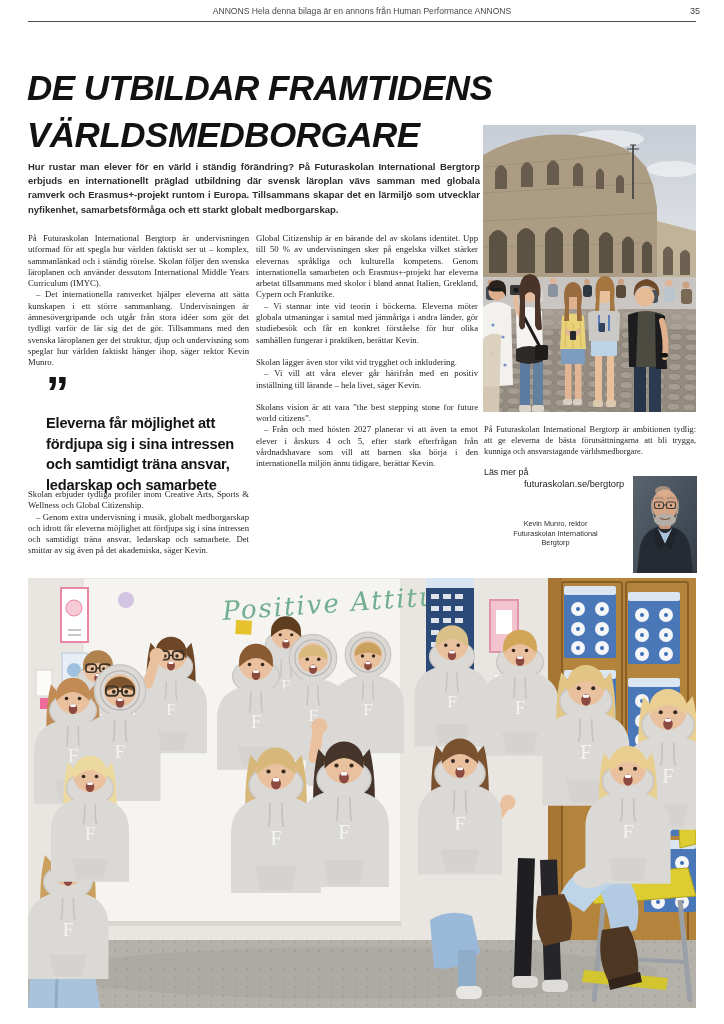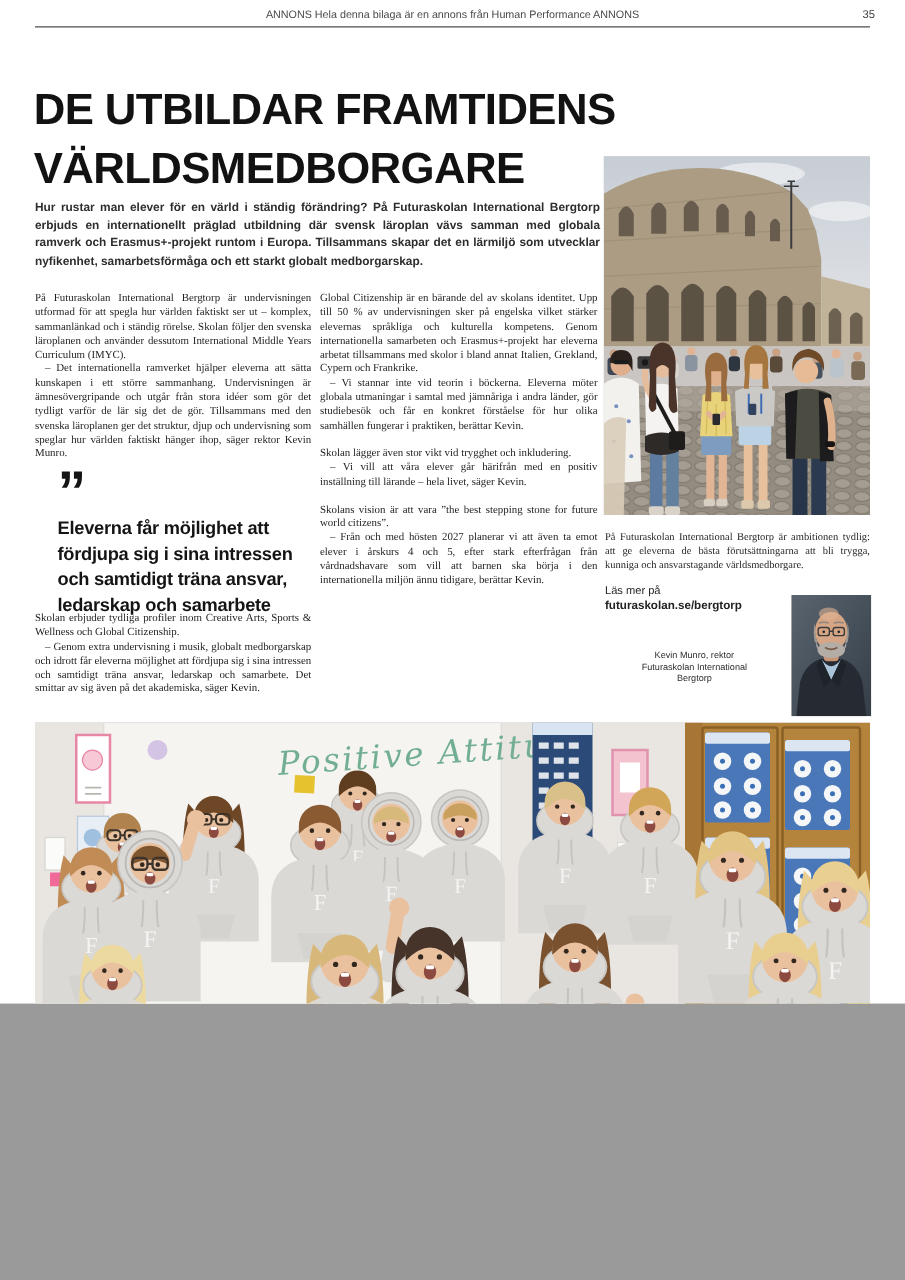--- a/index.html
+++ b/index.html
@@ -1,43 +1,43 @@
 <!DOCTYPE html>
 <html><head>
 <meta charset="utf-8">
 <style>
   html,body{margin:0;padding:0;background:#9a9a9a;}
-  .page{position:relative;width:724px;height:803px;background:#ffffff;overflow:hidden;
+  .page{position:relative;width:724px;height:1024px;background:#ffffff;overflow:hidden;
         font-family:"Liberation Sans",sans-serif;color:#1f1e1c;}
   .hdr{position:absolute;top:6px;left:0;width:100%;text-align:center;font-size:8.6px;color:#4a4a4a;}
   .pgnum{position:absolute;top:6px;right:24px;font-size:9px;color:#3f3f3f;}
   .hdr-rule{position:absolute;top:21px;left:28px;width:668px;border-top:1px solid #4f4f4f;height:0;}
   .headline{position:absolute;left:27px;top:64px;font-weight:700;font-size:35px;line-height:47px;
-            letter-spacing:-.5px;color:#121212;}
+            letter-spacing:-.5px;color:#121212;font-style:italic;}
   .intro{position:absolute;left:28px;top:160px;width:452px;font-weight:700;font-size:9.5px;
          line-height:14.2px;color:#2d2d2d;text-align:justify;}
   .bodytxt{font-family:"Liberation Serif",serif;font-size:8.7px;line-height:11.3px;
            text-align:justify;color:#201f1d;}
   .bodytxt p{margin:0;}
   .bodytxt p.dash{text-indent:8px;}
   .bodytxt p.gap{margin-top:11px;}
   .col1{position:absolute;left:28px;top:233px;width:221px;}
   .col1b{position:absolute;left:28px;top:489px;width:221px;}
   .col2{position:absolute;left:256px;top:233px;width:222px;}
   .pq{position:absolute;left:46px;top:376px;width:200px;color:#141414;}
   .pq .mark{font-size:46px;font-weight:800;line-height:34px;letter-spacing:-2px;}
   .pq .qtxt{font-size:14.6px;line-height:20.6px;font-weight:700;letter-spacing:-.2px;margin-top:3px;}
   .photo{position:absolute;overflow:hidden;background:#ccc;}
   .ph-colosseum{left:483px;top:125px;width:213px;height:287px;}
   .ph-portrait{left:633px;top:476px;width:64px;height:97px;}
   .ph-class{left:28px;top:578px;width:668px;height:430px;}
   .cap3{position:absolute;left:484px;top:424px;width:212px;font-family:"Liberation Serif",serif;
         font-size:8.4px;line-height:11.2px;text-align:justify;color:#201f1d;}
   .readmore{position:absolute;left:484px;top:466px;font-size:8.9px;line-height:12px;color:#222;}
-  .readmore .url{font-weight:700;font-size:9.3px;}
+  .readmore .url{font-weight:400;font-size:9.3px;margin-left:40px;}
   .portcap{position:absolute;left:484px;top:519px;width:143px;text-align:center;font-size:7.3px;
            line-height:9.6px;color:#2e2e2e;}
   svg{display:block;}
 </style>
 </head>
 <body>
 
 <div class="page">
 
   <div class="hdr">ANNONS Hela denna bilaga är en annons från Human Performance ANNONS</div>

